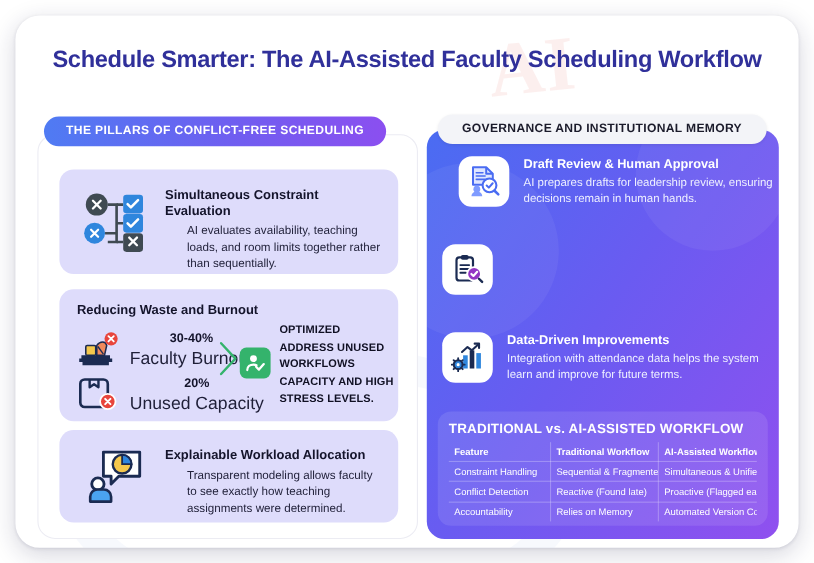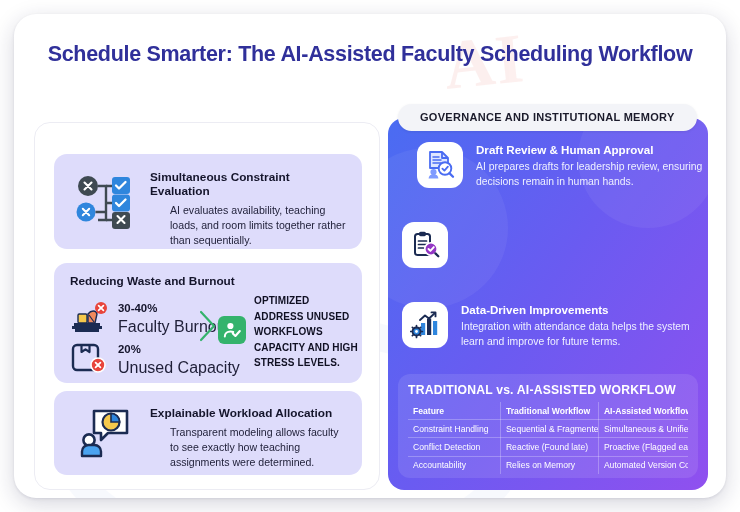--- a/index.html
+++ b/index.html
@@ -117,21 +117,21 @@
   }
   .pcard-1 .txt { position: absolute; left: 96px; top: 16px; width: 200px; }
   .pcard-3 .txt { position: absolute; left: 96px; top: 15px; width: 200px; }
   .pcard-2 .c2-title { position: absolute; left: 16px; top: 11px; }
 
   .ico-box { position: absolute; }
   .pcard-1 .ico-box { left: 22px; top: 20px; }
   .pcard-3 .ico-box { left: 26px; top: 17px; }
 
   
-  .stat-row { position: absolute; display: flex; align-items: center; gap: 10px; }
+  .stat-row { position: absolute; display: flex; align-items: center; gap: 10px; text-align: center; }
   .stat-r1 { left: 16px; top: 38px; }
   .stat-r2 { left: 16px; top: 79px; }
   .stat-num { font-size: 11.4px; font-weight: 700; color: #14142b; line-height: 1.35; }
   .stat-lab { font-size: 16px; color: #1f1f38; line-height: 1.35; }
 
   .arrow-green { position: absolute; left: 184px; top: 295px; }
   .green-tile {
     position: absolute;
     left: 204px; top: 302px;
     width: 28px; height: 28px;
@@ -236,20 +236,21 @@
 <body>
 
 <div class="poster">
 
   <div class="wm wm-1">AI</div>
   <div class="wm wm-2">e</div>
   <div class="wm wm-3"></div>
 
   <div class="title">Schedule Smarter: The AI-Assisted Faculty Scheduling Workflow</div>
 
+  <div class="badge-left">THE PILLARS OF CONFLICT-FREE SCHEDULING</div>
 
   <div class="left-col">
 
     <div class="pcard pcard-1">
       <div class="ico-box">
         <svg width="58" height="56" viewBox="0 0 58 56">
           <circle cx="12" cy="12" r="10" fill="#3f4a52"></circle>
           <path d="M8.5 8.5l7 7M15.5 8.5l-7 7" stroke="#fff" stroke-width="2.1" stroke-linecap="round"></path>
           <circle cx="10" cy="38" r="9.5" fill="#2f86dd"></circle>
           <path d="M6.8 34.8l6.4 6.4M13.2 34.8l-6.4 6.4" stroke="#fff" stroke-width="2" stroke-linecap="round"></path>

